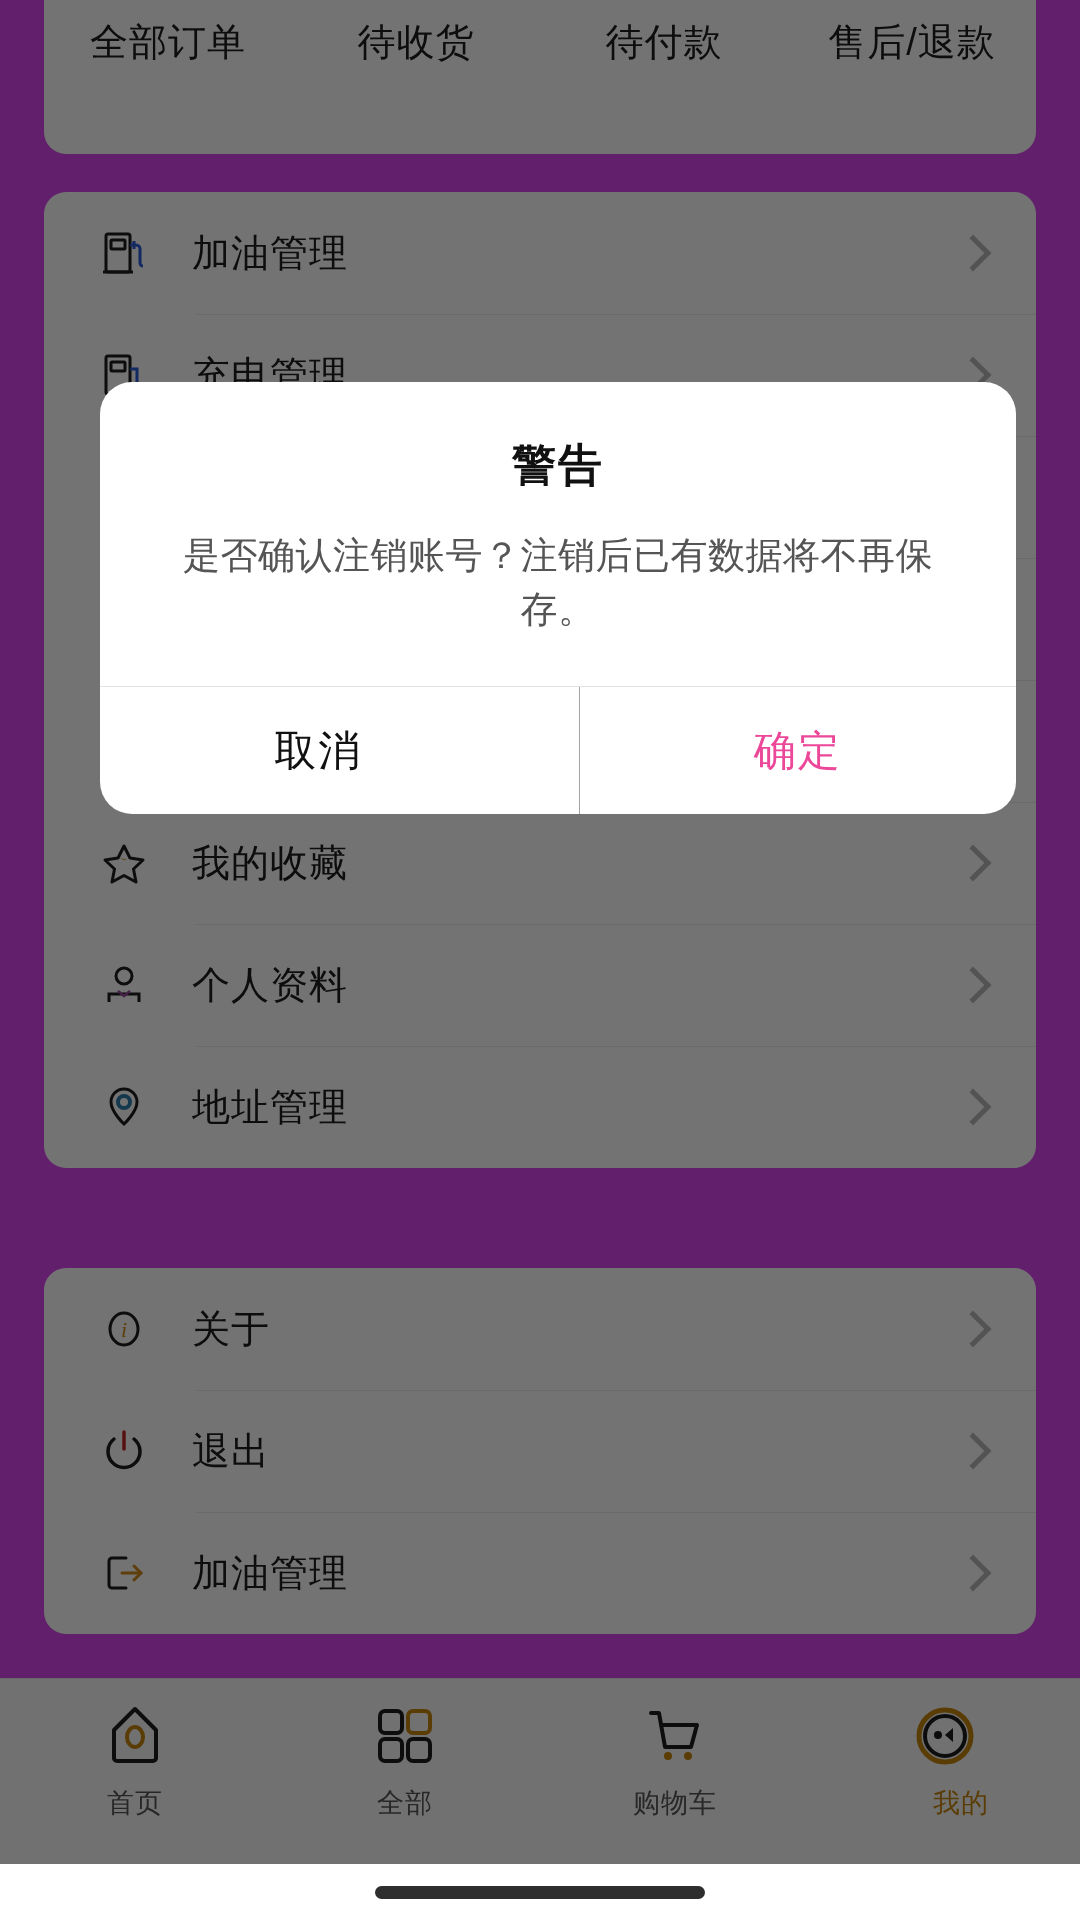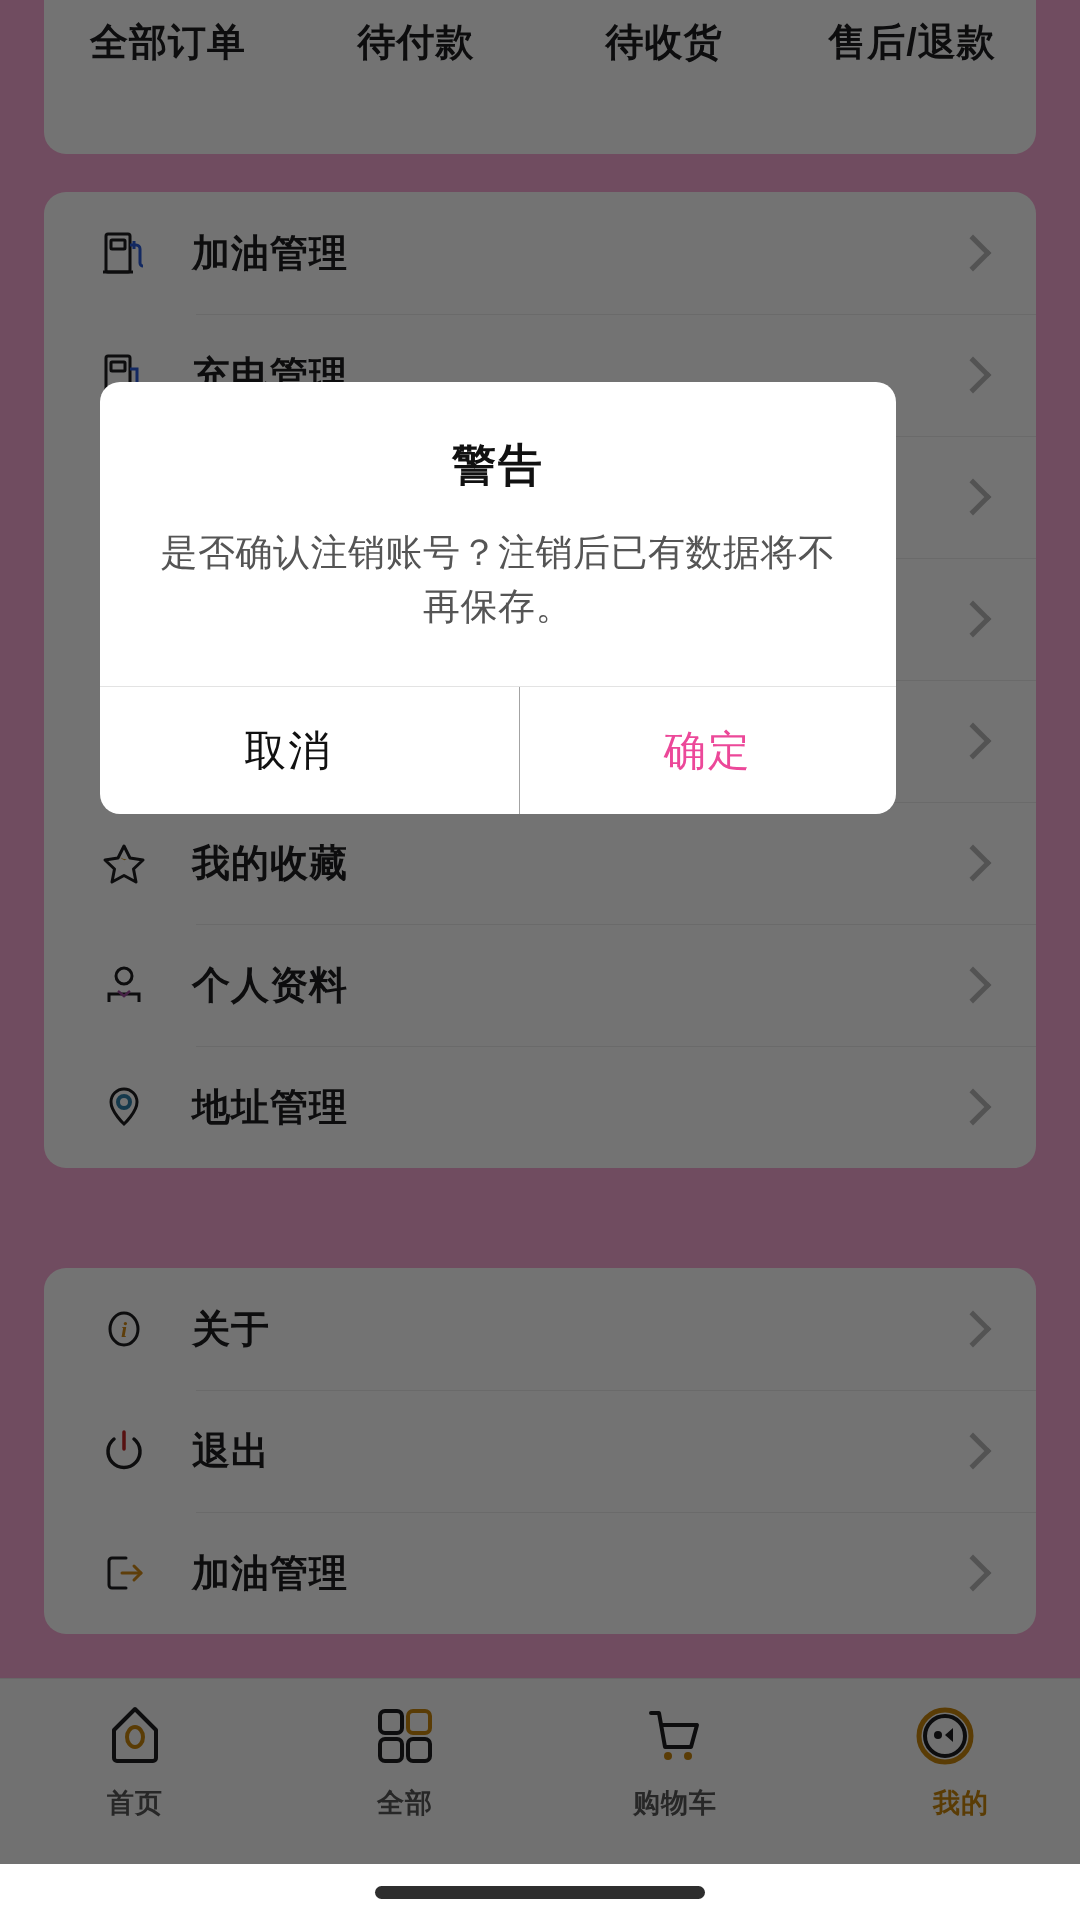--- a/index.html
+++ b/index.html
@@ -10,22 +10,22 @@
   }
 
   
   #screen {
     position: relative;
     width: 1080px; height: 1920px;
     background: #f2f2f2;
   }
   #page {
     position: absolute; inset: 0;
-    background: #f9a8d4;
-    display: flex; flex-direction: column; font-weight: bold;
+    background: #d946ef;
+    display: flex; flex-direction: column;
   }
   #page-scroll {
     position: relative;
     flex: 1 1 auto;
     overflow: hidden;
   }
 
   
   #orders-card {
     position: absolute;
@@ -147,25 +147,24 @@
     position: absolute;
     left: 0; top: 0; right: 0;
     height: 1864px;
     background: rgba(0,0,0,0.55);
   }
 
   
   #alert {
     position: absolute;
     left: 100px; top: 382px;
-    width: 796px;
+    width: 916px;
     background: #ffffff;
-    border-radius: 20px;
+    border-radius: 32px;
     overflow: hidden;
-    font-family: Liberation Mono, monospace;
   }
   #alert-body {
     padding: 54px 46px 50px 46px;
     text-align: center;
   }
   #alert-title {
     font-size: 44px;
     font-weight: bold;
     color: #111111;
     letter-spacing: 2px;
@@ -206,25 +205,25 @@
 
     <div id="page-scroll">
 
       <div id="orders-card">
         <div class="order-tab">
 
           <span class="order-label">全部订单</span>
         </div>
         <div class="order-tab">
 
+          <span class="order-label">待收货</span>
+        </div>
+        <div class="order-tab">
+
           <span class="order-label">待付款</span>
-        </div>
-        <div class="order-tab">
-
-          <span class="order-label">待收货</span>
         </div>
         <div class="order-tab">
 
           <span class="order-label">售后/退款</span>
         </div>
       </div>
 
       <div id="menu-card">
 
         <div class="row">

